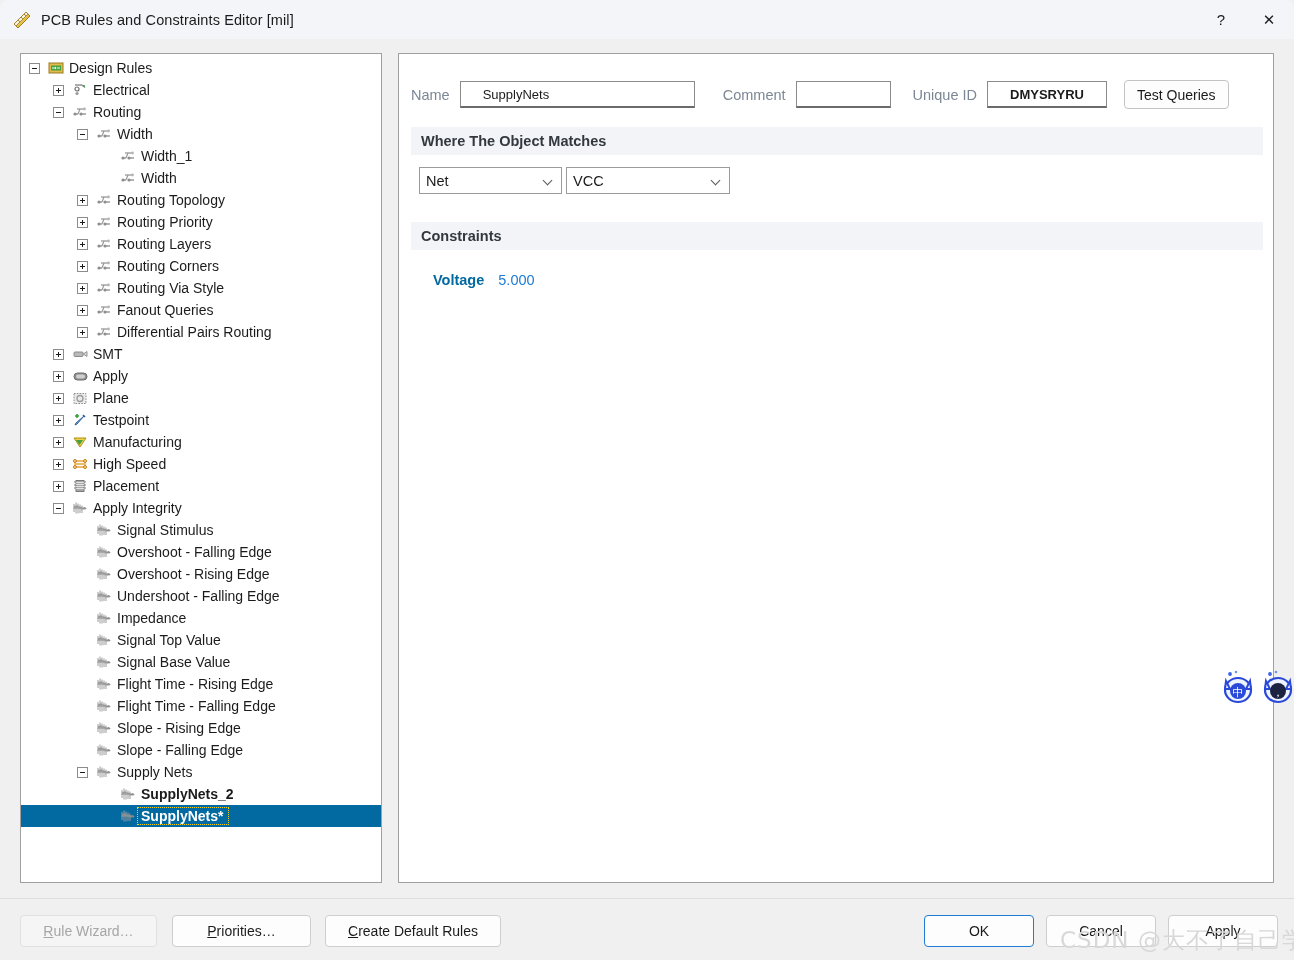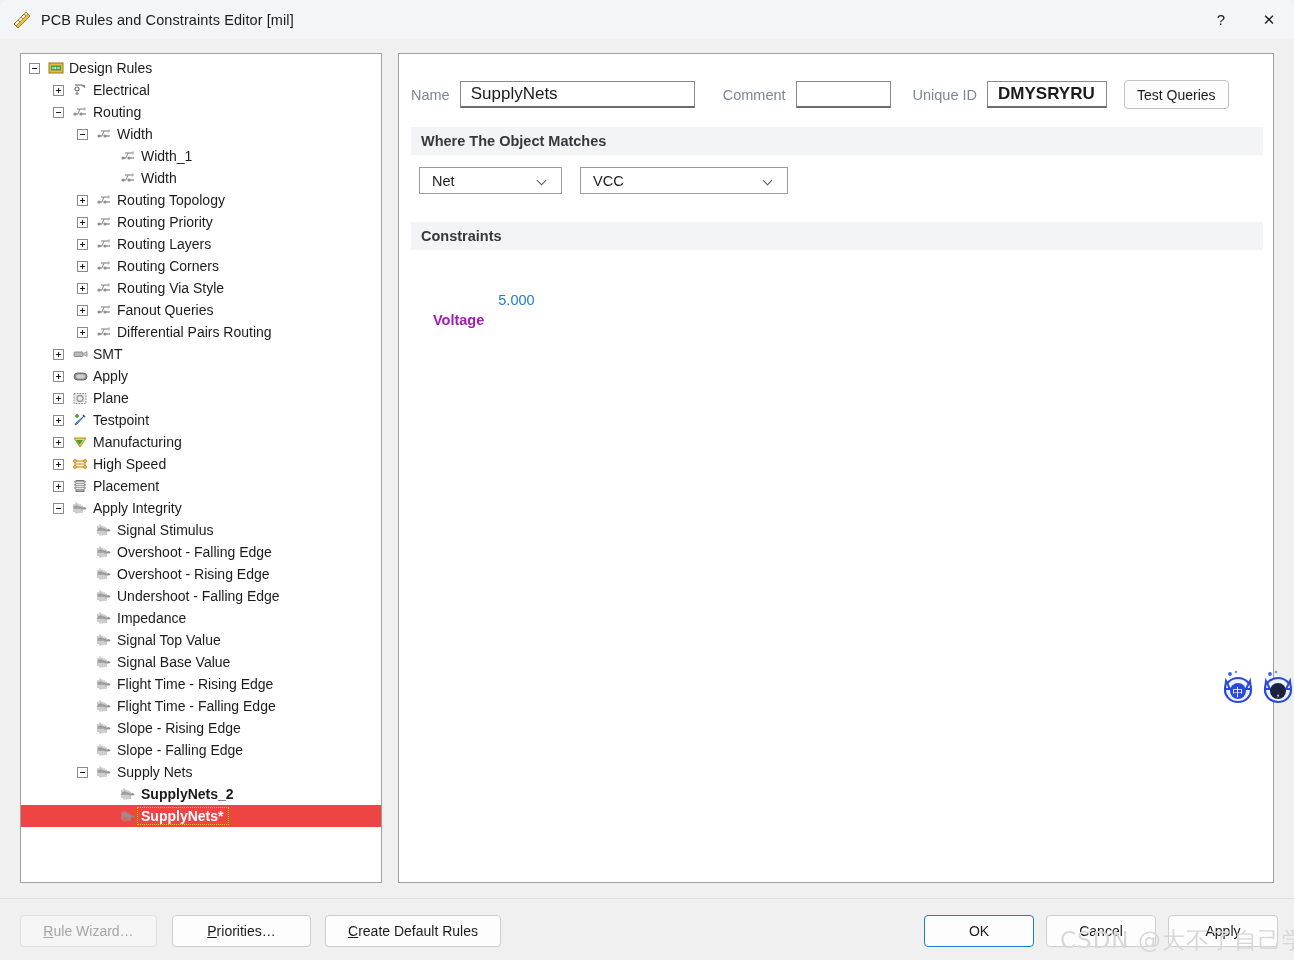--- a/index.html
+++ b/index.html
@@ -64,21 +64,21 @@
   .tree-row {
     position: relative;
     height: 22px;
     display: flex; align-items: center;
     font-size: 14px; color: #1b1b1b;
     white-space: nowrap;
   }
   .tree-row .label { padding-left: 3px; padding-right: 5px; }
   .tree-row.bold .label { font-weight: bold; }
   .tree-row.selected {
-    background: #ef4444;
+    background: #0369a1;
   }
   .tree-row.selected .label {
     color: #ffffff; font-weight: bold;
     outline: 1px dotted #ffd700;
     outline-offset: 0px;
   }
   .toggle {
     width: 11px; height: 11px;
     border: 1px solid #8c8c8c;
     background: #fff;
@@ -116,23 +116,23 @@
   }
   .fld-label {
     font-size: 14.5px; color: #7c8795;
     margin-right: 10px;
   }
   .txtbox {
     height: 27px;
     border: 1px solid #8a8a8a;
     border-bottom: 2px solid #6b6b6b;
     background: #fff;
-    font-size: 17px;
+    font-size: 13px;
     color: #1b1b1b;
-    padding: 0 10px;
+    padding: 0 22px;
     box-sizing: border-box;
     display: flex; align-items: center;
     font-family: "Liberation Sans", sans-serif;
   }
   .btn {
     height: 29px;
     border: 1px solid #c3c3c3;
     border-radius: 4px;
     background: #fdfdfd;
     font-size: 14px;
@@ -155,42 +155,42 @@
   .sec-row {
     display: flex; align-items: center;
     padding: 12px 0 0 20px;
   }
   .combo {
     height: 27px;
     border: 1px solid #9b9b9b;
     background: #fff;
     display: flex; align-items: center;
     font-size: 14.5px; color: #1b1b1b;
-    padding: 0 12px;
+    padding: 0 6px;
     box-sizing: border-box;
   }
   .combo .cval { flex: 1; }
   .chev {
     width: 13px; height: 13px; flex: none;
     position: relative;
   }
   .chev:before {
     content: ""; position: absolute;
     left: 2px; top: 3px;
     width: 6px; height: 6px;
     border-right: 1.3px solid #5a5a5a;
     border-bottom: 1.3px solid #5a5a5a;
     transform: rotate(45deg);
   }
   .constraint-row {
     display: flex; align-items: center;
     padding: 22px 0 0 34px;
     font-size: 14.5px;
   }
-  .c-label { font-weight: bold; color: #a21caf; margin-right: 14px; margin-top: 40px; }
+  .c-label { font-weight: bold; color: #0369a1; margin-right: 14px; }
   .c-value { color: #1f7bd6; }
 
   
   .footer {
     position: absolute; left: 0; top: 898px;
     width: 1294px; height: 62px;
     background: #f0f0f0;
     border-top: 1px solid #dedede;
   }
   .footer-inner {
@@ -759,21 +759,21 @@
         <div class="btn" style="margin-left:17px;">Test Queries</div>
       </div>
 
       <div class="section-band">Where The Object Matches</div>
 
       <div class="sec-row">
         <div class="combo" style="width:143px;">
           <span class="cval">Net</span>
           <span class="chev"></span>
         </div>
-        <div class="combo" style="width:208px; margin-left:18px;">
+        <div class="combo" style="width:164px; margin-left:4px;">
           <span class="cval">VCC</span>
           <span class="chev"></span>
         </div>
       </div>
 
       <div class="section-band" style="margin-top:28px;">Constraints</div>
 
       <div class="constraint-row">
         <span class="c-label">Voltage</span>
         <span class="c-value">5.000</span>

